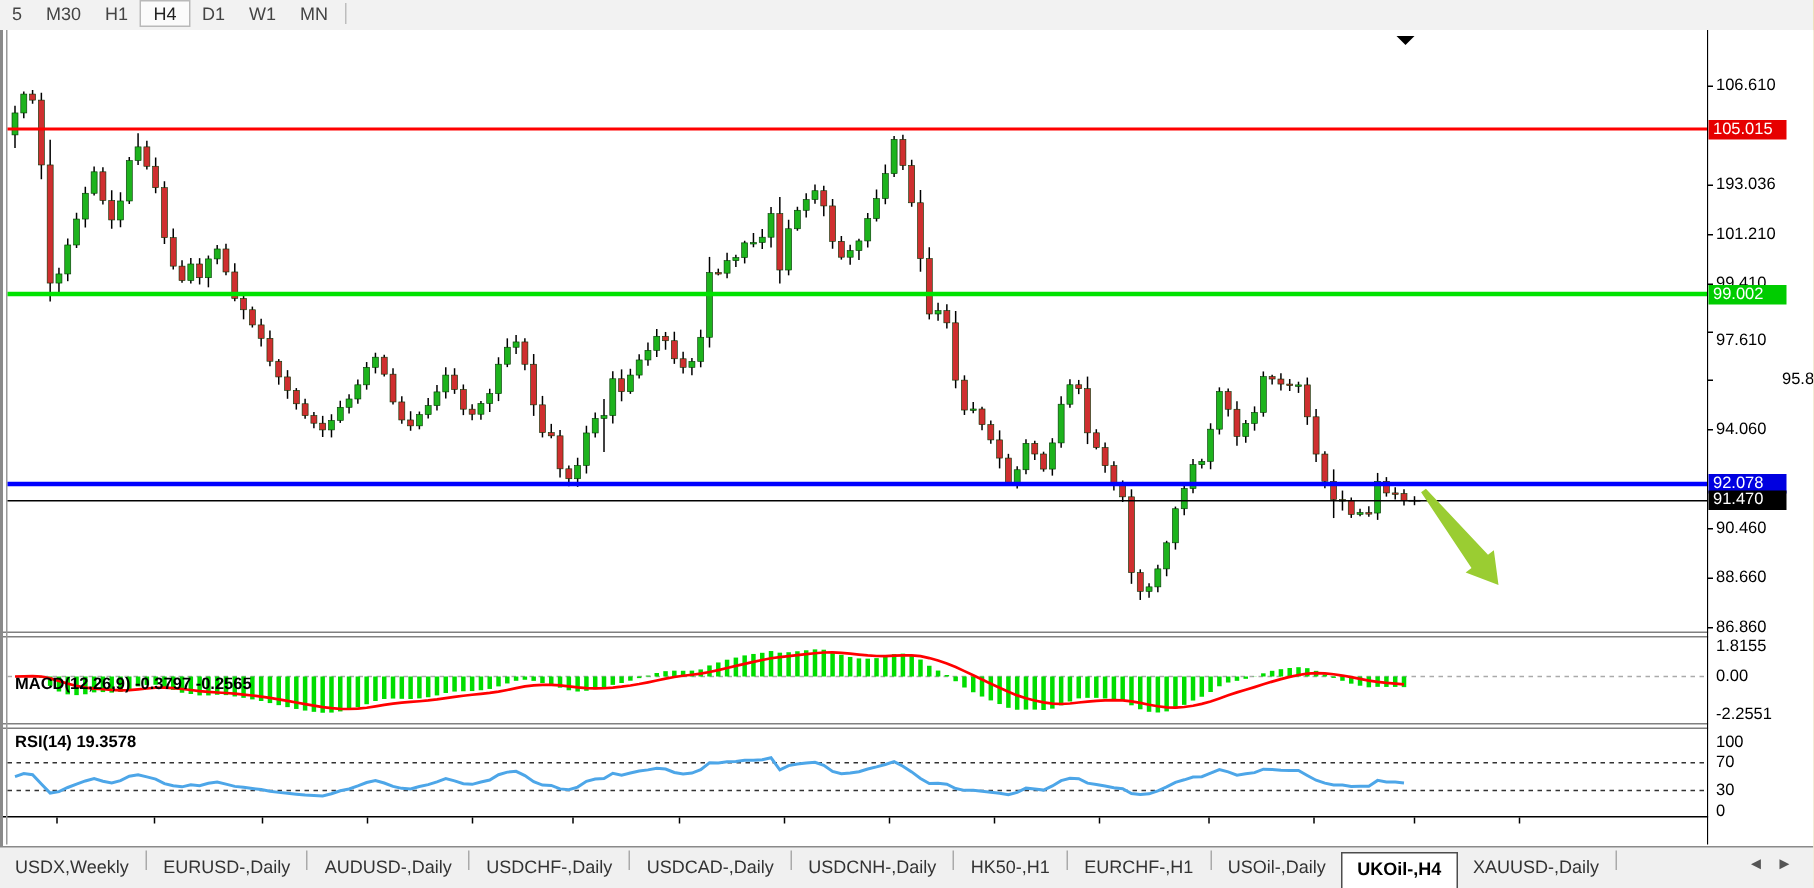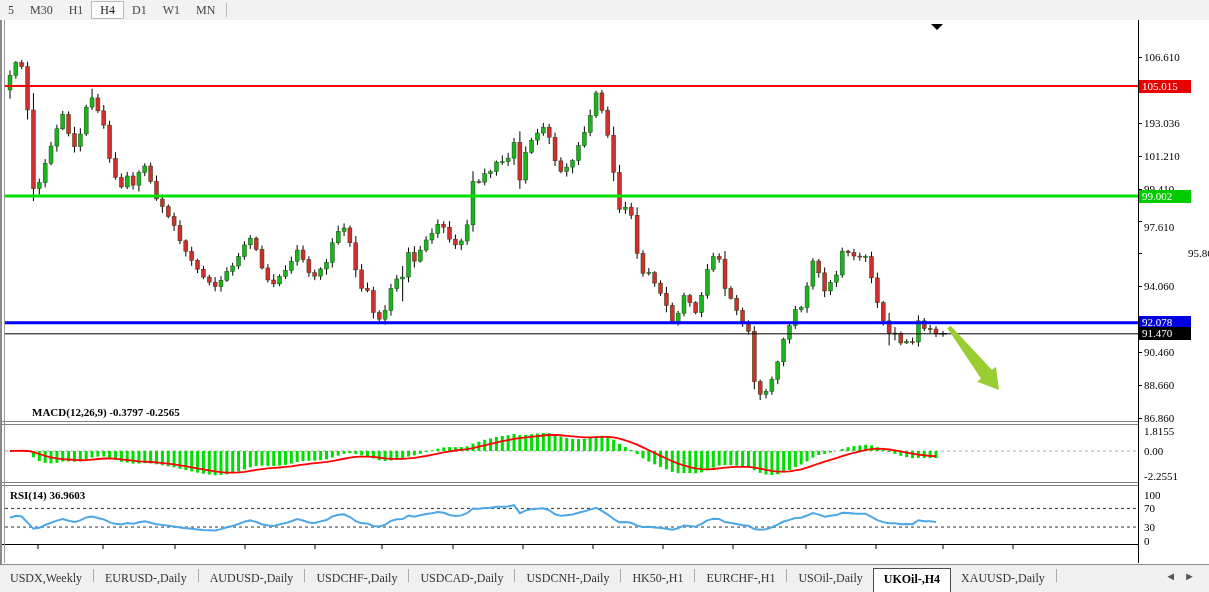--- a/index.html
+++ b/index.html
@@ -1,17 +1,17 @@
 <!DOCTYPE html>
 <html><head>
 <meta charset="utf-8">
 <style>
   html,body{margin:0;padding:0;background:#e8e8e8;}
   #app{position:relative;width:1209px;height:592px;background:#eab308;overflow:hidden;
-       font-family:Liberation Serif, serif;-webkit-font-smoothing:antialiased;}
+       font-family:Liberation Sans, sans-serif;-webkit-font-smoothing:antialiased;}
   .abs{position:absolute;}
   
   #toolbar{left:0;top:0;width:1209px;height:20px;background:#f2f2f2;border-bottom:1px solid #a9a9a9;}
   .tf-btn{display:inline-block;height:18px;line-height:18px;padding:0 8px;margin-top:0;
           font-size:12px;color:#444;cursor:default;}
   .tf-btn.active{background:#fbfbfb;border:1px solid #b9b9b9;height:16px;line-height:16px;color:#222;}
   .tf-sep{display:inline-block;width:1px;height:14px;background:#bdbdbd;vertical-align:middle;margin:0 3px;}
   
   #chartwin{left:0;top:20px;width:1209px;height:572px;background:#fff;border-left:2px solid #8a8a8a;}
   #title-box{left:6px;top:5px;height:13px;border:1px solid #000;background:#fff;padding:0 5px 0 3px;
@@ -39,22 +39,22 @@
 </head>
 <body>
 
 <div id="app">
 
   <div id="toolbar" class="abs"><span class="tf-btn">5</span><span class="tf-btn">M30</span><span class="tf-btn">H1</span><span class="tf-btn active">H4</span><span class="tf-btn">D1</span><span class="tf-btn">W1</span><span class="tf-btn">MN</span><span class="tf-sep"></span></div>
 
   <div id="chartwin" class="abs">
 
 
-    <div class="panel-label abs" style="left:8px;top:386px;margin-left:22px;">MACD(12,26,9) -0.3797 -0.2565</div>
-    <div class="panel-label abs" style="left:8px;top:469px;">RSI(14) 36.9603</div>
+    <div class="panel-label abs" style="left:8px;top:430px;">MACD(12,26,9) -0.3797 -0.2565</div>
+    <div class="panel-label abs" style="left:8px;top:469px;">RSI(14) 19.3578</div>
 
     <svg id="plot" width="1137" height="572" viewBox="0 0 1137 572">
         <line x1="0" y1="401.5" x2="1137" y2="401.5" stroke="#808080" stroke-width="1"></line>
         <line x1="0" y1="404.5" x2="1137" y2="404.5" stroke="#808080" stroke-width="1"></line>
         <line x1="0" y1="462.5" x2="1137" y2="462.5" stroke="#808080" stroke-width="1"></line>
         <line x1="0" y1="465.5" x2="1137" y2="465.5" stroke="#808080" stroke-width="1"></line>
         <line x1="524.5" y1="0" x2="524.5" y2="0" stroke="none"></line>
         <line x1="0" y1="524.5" x2="1137" y2="524.5" stroke="#000" stroke-width="1"></line>
         <line x1="1136.5" y1="0" x2="1136.5" y2="543" stroke="#000" stroke-width="1"></line>
         <line x1="2.5" y1="0" x2="2.5" y2="543" stroke="#9a9a9a" stroke-width="1"></line>

